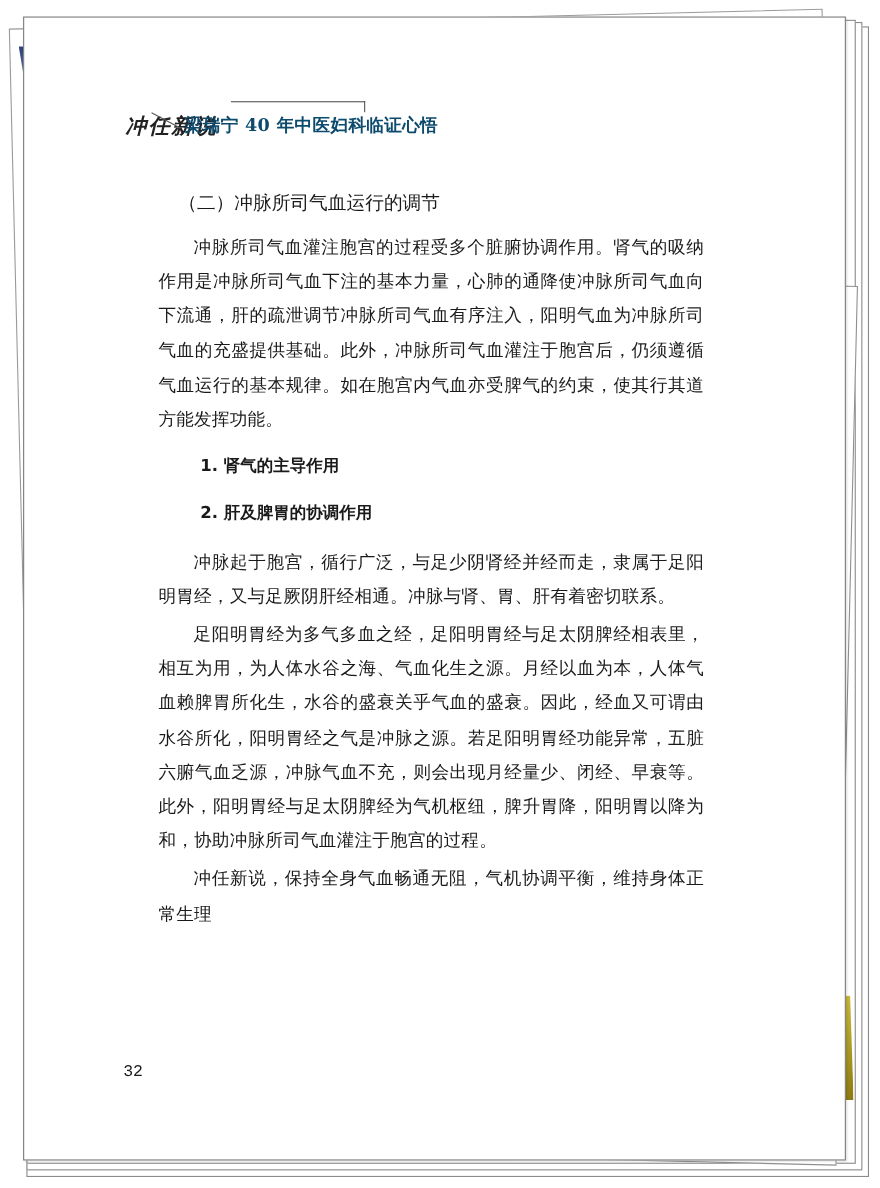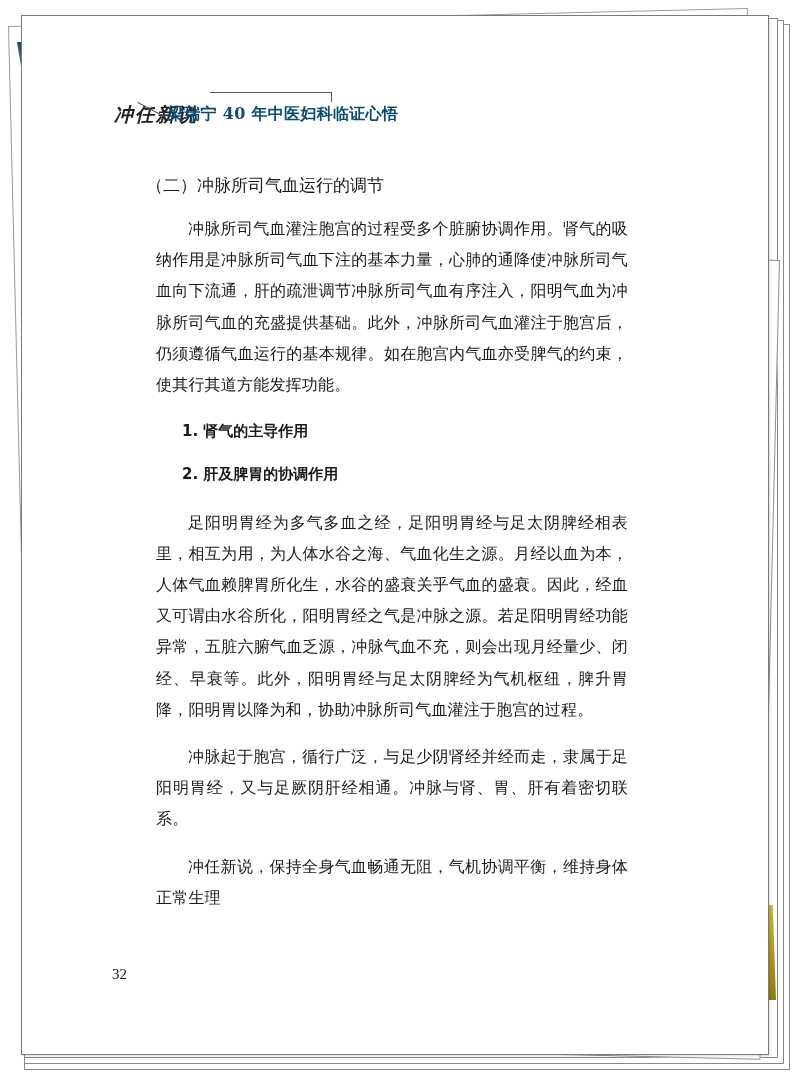--- a/index.html
+++ b/index.html
@@ -117,47 +117,47 @@
     
     .content {
       position: absolute;
       left: 140px;
       top: 173px;
       width: 504px;
     }
     .section-title {
       font-family: "DejaVu Sans", "Liberation Sans", sans-serif;
       font-size: 17px;
-      margin: 0 0 12px 0;
+      margin: 0 0 12px 16px;
       padding-left: 6px;
       height: 24px;
       line-height: 24px;
       color: #1a1a1a;
     }
     .para {
       font-size: 16px;
       line-height: 31.2px;
       text-indent: 2em;
       text-align: justify;
-      margin: 16px;
+      margin: 4px;
       letter-spacing: 0.2px;
     }
     .subhead {
       font-family: "DejaVu Sans", "Liberation Sans", sans-serif;
       font-weight: bold;
       font-size: 15px;
       line-height: 31.2px;
       padding-left: 2em;
       margin: 12px;
     }
     .page-number {
       position: absolute;
       left: 112px;
       top: 966px;
-      font-family: Liberation Serif, serif;
+      font-family: Liberation Mono, monospace;
       font-size: 15px;
       color: #1a1a1a;
     }
   </style>
 </head>
 <body>
 
 <div class="deco back-tilted"></div>
 <div class="deco back-1"></div>
 <div class="deco back-2"></div>
@@ -172,18 +172,18 @@
 <div class="run-line-h"></div>
 <div class="run-line-v"></div>
 <div class="run-diag"></div>
 <div class="run-subtitle">梁瑞宁 40 年中医妇科临证心悟</div>
 
 <div class="content">
   <div class="section-title">（二）冲脉所司气血运行的调节</div>
   <p class="para">冲脉所司气血灌注胞宫的过程受多个脏腑协调作用。肾气的吸纳作用是冲脉所司气血下注的基本力量，心肺的通降使冲脉所司气血向下流通，肝的疏泄调节冲脉所司气血有序注入，阳明气血为冲脉所司气血的充盛提供基础。此外，冲脉所司气血灌注于胞宫后，仍须遵循气血运行的基本规律。如在胞宫内气血亦受脾气的约束，使其行其道方能发挥功能。</p>
   <p class="subhead">1. 肾气的主导作用</p>
   <p class="subhead">2. 肝及脾胃的协调作用</p>
+  <p class="para">冲脉起于胞宫，循行广泛，与足少阴肾经并经而走，隶属于足阳明胃经，又与足厥阴肝经相通。冲脉与肾、胃、肝有着密切联系。</p>
   <p class="para">足阳明胃经为多气多血之经，足阳明胃经与足太阴脾经相表里，相互为用，为人体水谷之海、气血化生之源。月经以血为本，人体气血赖脾胃所化生，水谷的盛衰关乎气血的盛衰。因此，经血又可谓由水谷所化，阳明胃经之气是冲脉之源。若足阳明胃经功能异常，五脏六腑气血乏源，冲脉气血不充，则会出现月经量少、闭经、早衰等。此外，阳明胃经与足太阴脾经为气机枢纽，脾升胃降，阳明胃以降为和，协助冲脉所司气血灌注于胞宫的过程。</p>
-  <p class="para">冲脉起于胞宫，循行广泛，与足少阴肾经并经而走，隶属于足阳明胃经，又与足厥阴肝经相通。冲脉与肾、胃、肝有着密切联系。</p>
   <p class="para">冲任新说，保持全身气血畅通无阻，气机协调平衡，维持身体正常生理</p>
 </div>
 
 <div class="page-number">32</div>
 
 </body></html>

